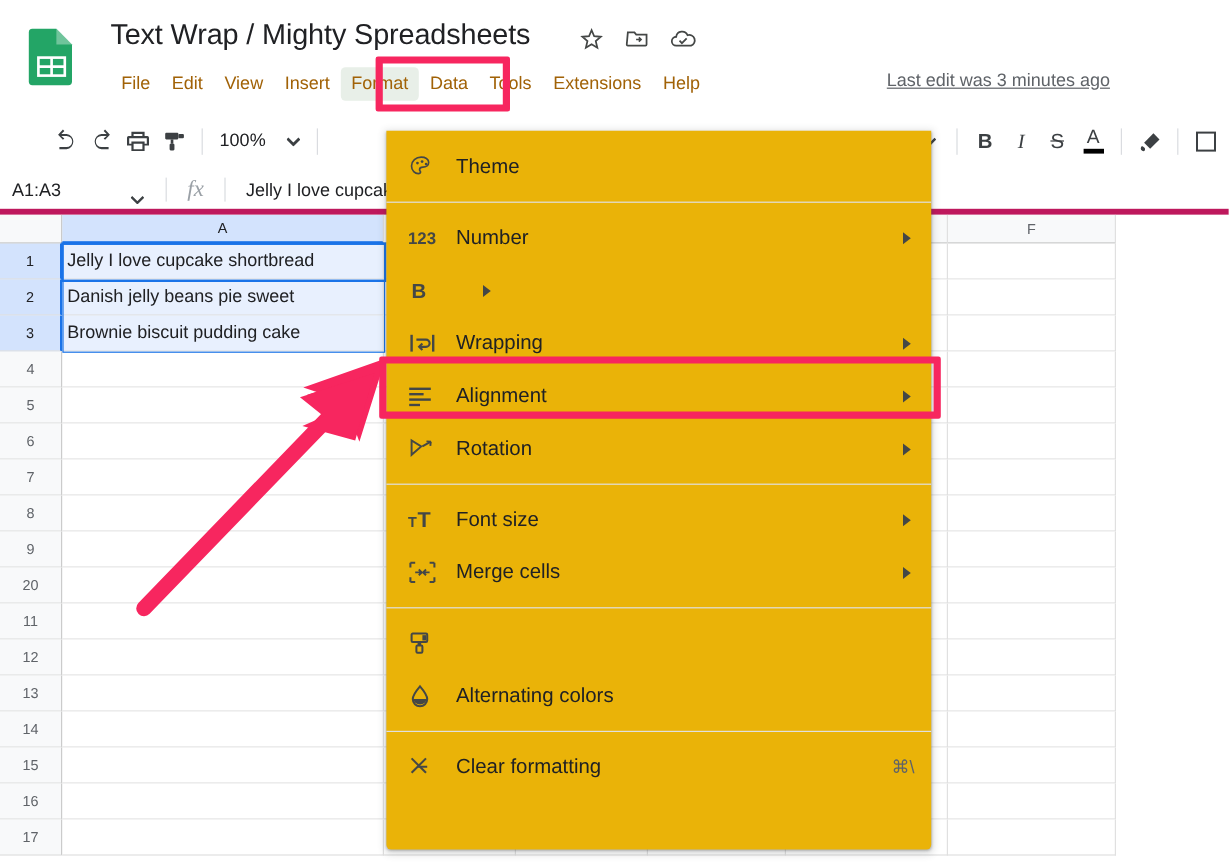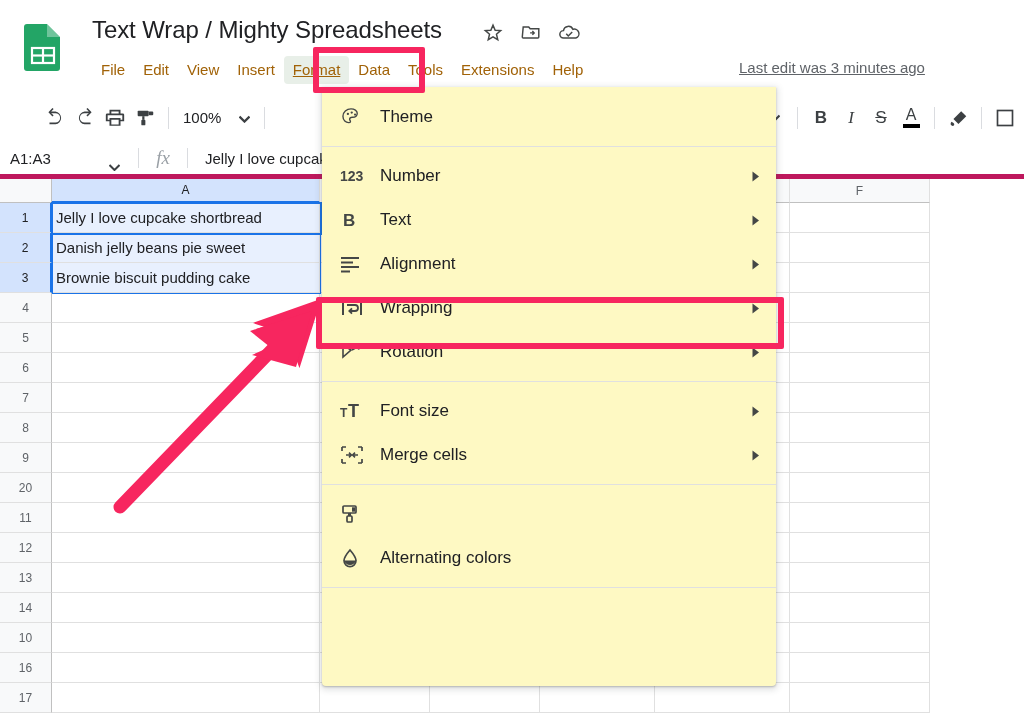--- a/index.html
+++ b/index.html
@@ -28,21 +28,21 @@
   }
 
   .title-icons { position: absolute; left: 481px; top: 20px; display: flex; gap: 14px; align-items: center; }
   .title-icons .ticon { width: 24px; height: 24px; display: flex; align-items: center; justify-content: center; cursor: pointer; }
 
   .menubar { position: absolute; left: 92px; top: 56px; display: flex; align-items: center; }
   .menu-item {
     font-size: 15px; color: #a16207; padding: 4px 9px; border-radius: 4px;
     cursor: pointer; white-space: nowrap; line-height: 20px;
   }
-  .menu-item.active { background: #e8efe8; text-decoration: underline; }
+  .menu-item.active { background: #e8efe8; }
   .last-edit {
     position: absolute; left: 739px; top: 59px;
     font-size: 15px; color: #5f6368; text-decoration: underline; cursor: pointer; white-space: nowrap;
   }
 
   
   .toolbar {
     position: absolute; left: 0; top: 93px; width: 1024px; height: 49px;
     background: #fff; display: flex; align-items: center;
   }
@@ -111,22 +111,22 @@
   .cell.sel { background: #e8f0fe; }
   .selrange {
     position: absolute; border: 1px solid #1a73e8; pointer-events: none;
   }
   .activecell {
     position: absolute; border: 2px solid #1a73e8; pointer-events: none;
   }
 
   
   .dropdown {
-    position: absolute; left: 322px; top: 87px; width: 454px; height: 599px;
-    background: #fef9c3; border-radius: 0 0 4px 4px;
+    position: absolute; left: 322px; top: 109px; width: 454px; height: 599px;
+    background: #eab308; border-radius: 0 0 4px 4px;
     box-shadow: 0 2px 6px 2px rgba(60,64,67,.15), 0 1px 2px 0 rgba(60,64,67,.3);
     z-index: 40; padding: 8px 0 8px 0;
   }
   .mi {
     height: 44px; display: flex; align-items: center; padding: 0 14px 0 18px;
     cursor: pointer; position: relative;
   }
   .mi-ico { width: 40px; flex: 0 0 40px; display: flex; align-items: center; justify-content: flex-start; }
   .mi-label { flex: 1; font-size: 17px; color: #202124; white-space: nowrap; }
   .mi-accel { font-size: 15px; color: #5f6368; margin-left: 20px; white-space: nowrap; }
@@ -312,21 +312,21 @@
       <div class="rowhead" style="top:120px;height:30px">5</div>
       <div class="rowhead" style="top:150px;height:30px">6</div>
       <div class="rowhead" style="top:180px;height:30px">7</div>
       <div class="rowhead" style="top:210px;height:30px">8</div>
       <div class="rowhead" style="top:240px;height:30px">9</div>
       <div class="rowhead" style="top:270px;height:30px">20</div>
       <div class="rowhead" style="top:300px;height:30px">11</div>
       <div class="rowhead" style="top:330px;height:30px">12</div>
       <div class="rowhead" style="top:360px;height:30px">13</div>
       <div class="rowhead" style="top:390px;height:30px">14</div>
-      <div class="rowhead" style="top:420px;height:30px">10</div>
+      <div class="rowhead" style="top:420px;height:30px">15</div>
       <div class="rowhead" style="top:450px;height:30px">16</div>
       <div class="rowhead" style="top:480px;height:30px">17</div>
     </div>
 
     <div class="cells">
 
       <div class="cell sel" style="left:0;top:0;width:268px;height:30px">Jelly I love cupcake shortbread</div>
       <div class="cell" style="left:268px;top:0;width:110px;height:30px"></div>
       <div class="cell" style="left:378px;top:0;width:110px;height:30px"></div>
       <div class="cell" style="left:488px;top:0;width:115px;height:30px"></div>
@@ -479,21 +479,37 @@
           </svg>
       </span>
     </div>
 
     <div class="mi">
       <span class="mi-ico">
         <svg width="20" height="20" viewBox="0 0 20 20">
             <text x="3" y="16" font-family="Liberation Sans, sans-serif" font-size="17" font-weight="700" fill="#444746">B</text>
           </svg>
       </span>
-      <span class="mi-label">Text</span>
+      <span class="mi-arrow">
+        <svg width="8" height="11" viewBox="0 0 8 11">
+            <path d="M0.5 0.5 L7 5.5 L0.5 10.5 z" fill="#444746"></path>
+          </svg>
+      </span>
+    </div>
+
+    <div class="mi">
+      <span class="mi-ico">
+        <svg width="24" height="18" viewBox="0 0 24 18">
+          <rect x="2" y="2" width="2" height="14" fill="#444746"></rect>
+          <rect x="20" y="2" width="2" height="14" fill="#444746"></rect>
+          <path d="M7 6 h8 a3 3 0 0 1 0 6 h-5" fill="none" stroke="#444746" stroke-width="1.8"></path>
+          <path d="M12 9.3 L9.3 12 L12 14.7" fill="none" stroke="#444746" stroke-width="1.8"></path>
+        </svg>
+      </span>
+      <span class="mi-label">Wrapping</span>
       <span class="mi-arrow">
         <svg width="8" height="11" viewBox="0 0 8 11">
             <path d="M0.5 0.5 L7 5.5 L0.5 10.5 z" fill="#444746"></path>
           </svg>
       </span>
     </div>
 
     <div class="mi">
       <span class="mi-ico">
         <svg width="22" height="18" viewBox="0 0 22 18">
@@ -506,37 +522,20 @@
       <span class="mi-label">Alignment</span>
       <span class="mi-arrow">
         <svg width="8" height="11" viewBox="0 0 8 11">
             <path d="M0.5 0.5 L7 5.5 L0.5 10.5 z" fill="#444746"></path>
           </svg>
       </span>
     </div>
 
     <div class="mi">
       <span class="mi-ico">
-        <svg width="24" height="18" viewBox="0 0 24 18">
-          <rect x="2" y="2" width="2" height="14" fill="#444746"></rect>
-          <rect x="20" y="2" width="2" height="14" fill="#444746"></rect>
-          <path d="M7 6 h8 a3 3 0 0 1 0 6 h-5" fill="none" stroke="#444746" stroke-width="1.8"></path>
-          <path d="M12 9.3 L9.3 12 L12 14.7" fill="none" stroke="#444746" stroke-width="1.8"></path>
-        </svg>
-      </span>
-      <span class="mi-label">Wrapping</span>
-      <span class="mi-arrow">
-        <svg width="8" height="11" viewBox="0 0 8 11">
-            <path d="M0.5 0.5 L7 5.5 L0.5 10.5 z" fill="#444746"></path>
-          </svg>
-      </span>
-    </div>
-
-    <div class="mi">
-      <span class="mi-ico">
         <svg width="22" height="20" viewBox="0 0 22 20">
           <path d="M3 3 L3 15 L11 8 z" fill="none" stroke="#444746" stroke-width="1.6"></path>
           <path d="M12 8 L19 4" fill="none" stroke="#444746" stroke-width="1.6"></path>
           <path d="M19 4 l-3.6 -0.2 M19 4 l-0.4 3.6" fill="none" stroke="#444746" stroke-width="1.6"></path>
         </svg>
       </span>
       <span class="mi-label">Rotation</span>
       <span class="mi-arrow">
         <svg width="8" height="11" viewBox="0 0 8 11">
             <path d="M0.5 0.5 L7 5.5 L0.5 10.5 z" fill="#444746"></path>
@@ -596,20 +595,31 @@
         <svg width="20" height="20" viewBox="0 0 20 20">
           <path d="M10 2 C10 2 4 9 4 12.6 a6 6 0 0 0 12 0 C16 9 10 2 10 2 z" fill="none" stroke="#444746" stroke-width="1.7"></path>
           <path d="M4.2 12.6 a6 6 0 0 0 11.6 0 z" fill="#444746"></path>
         </svg>
       </span>
       <span class="mi-label">Alternating colors</span>
     </div>
 
     <div class="mdiv"></div>
 
+    <div class="mi">
+      <span class="mi-ico">
+        <svg width="22" height="20" viewBox="0 0 22 20">
+          <path d="M3 3 L15 15" fill="none" stroke="#444746" stroke-width="1.7"></path>
+          <path d="M15 3 L3 15" fill="none" stroke="#444746" stroke-width="1.7"></path>
+          <path d="M8 10 h8" fill="none" stroke="#444746" stroke-width="1.7"></path>
+        </svg>
+      </span>
+      <span class="mi-label">Clear formatting</span>
+      <span class="mi-accel">⌘\</span>
+    </div>
   </div>
 
   <div class="anno-box" style="left:313px;top:47px;width:112px;height:46px;"></div>
 
   <div class="anno-box" style="left:316px;top:297px;width:468px;height:52px;"></div>
 
   <svg class="anno-arrow" viewBox="0 0 230 220">
     <defs>
       <marker id="ah" markerWidth="5" markerHeight="5" refX="2.2" refY="2.5" orient="auto" markerUnits="strokeWidth">
         <path d="M0,0 L5,2.5 L0,5 L1.2,2.5 z" fill="#f7265f"></path>

